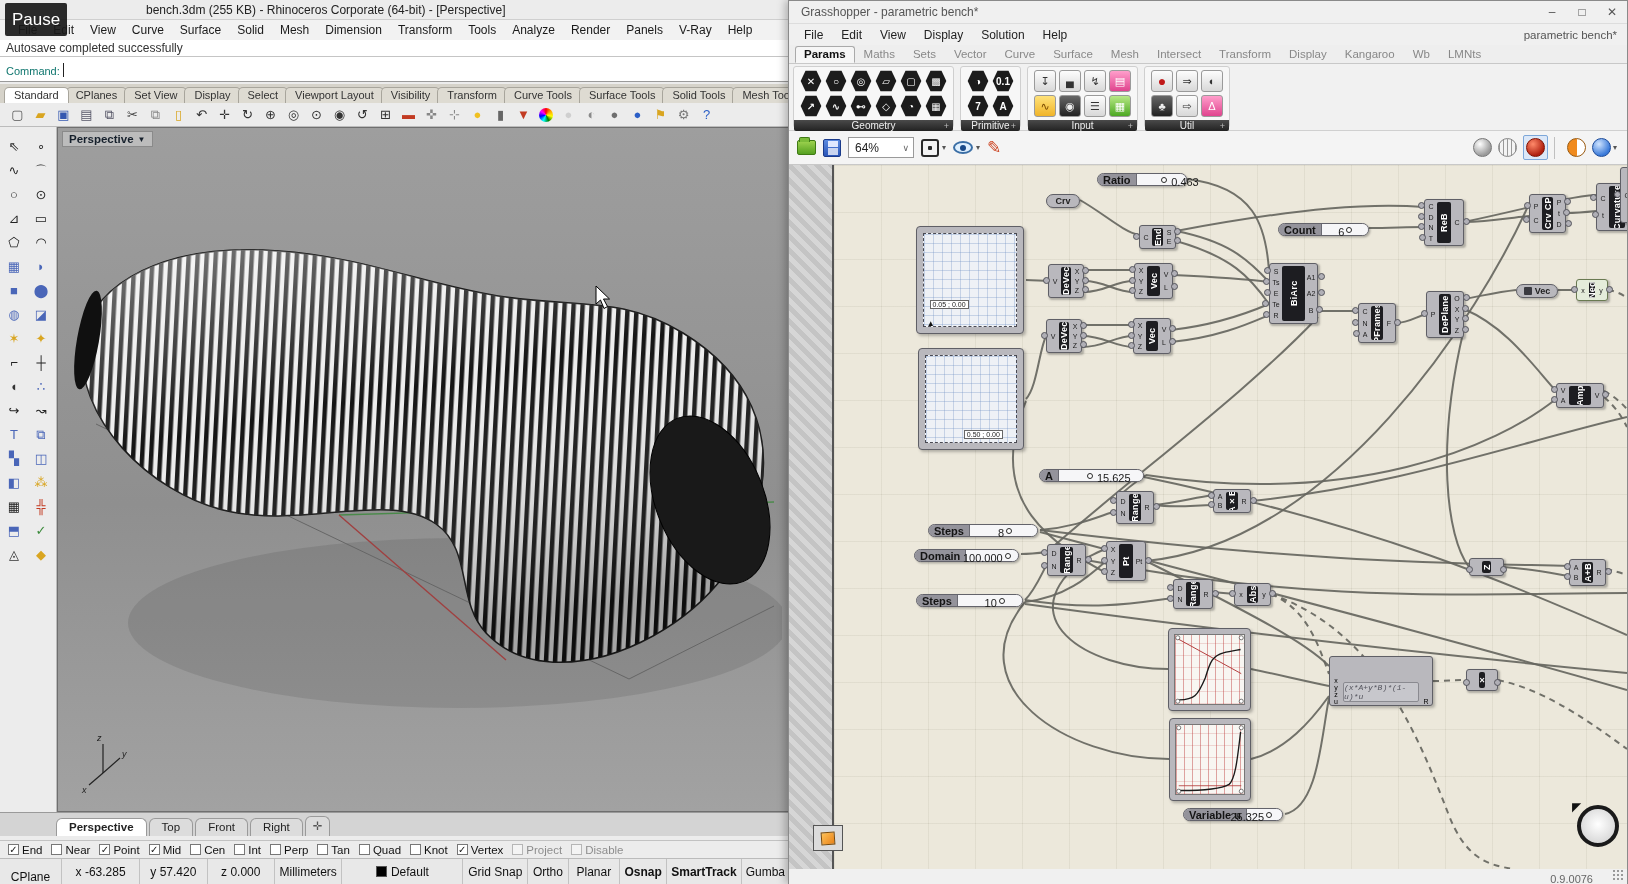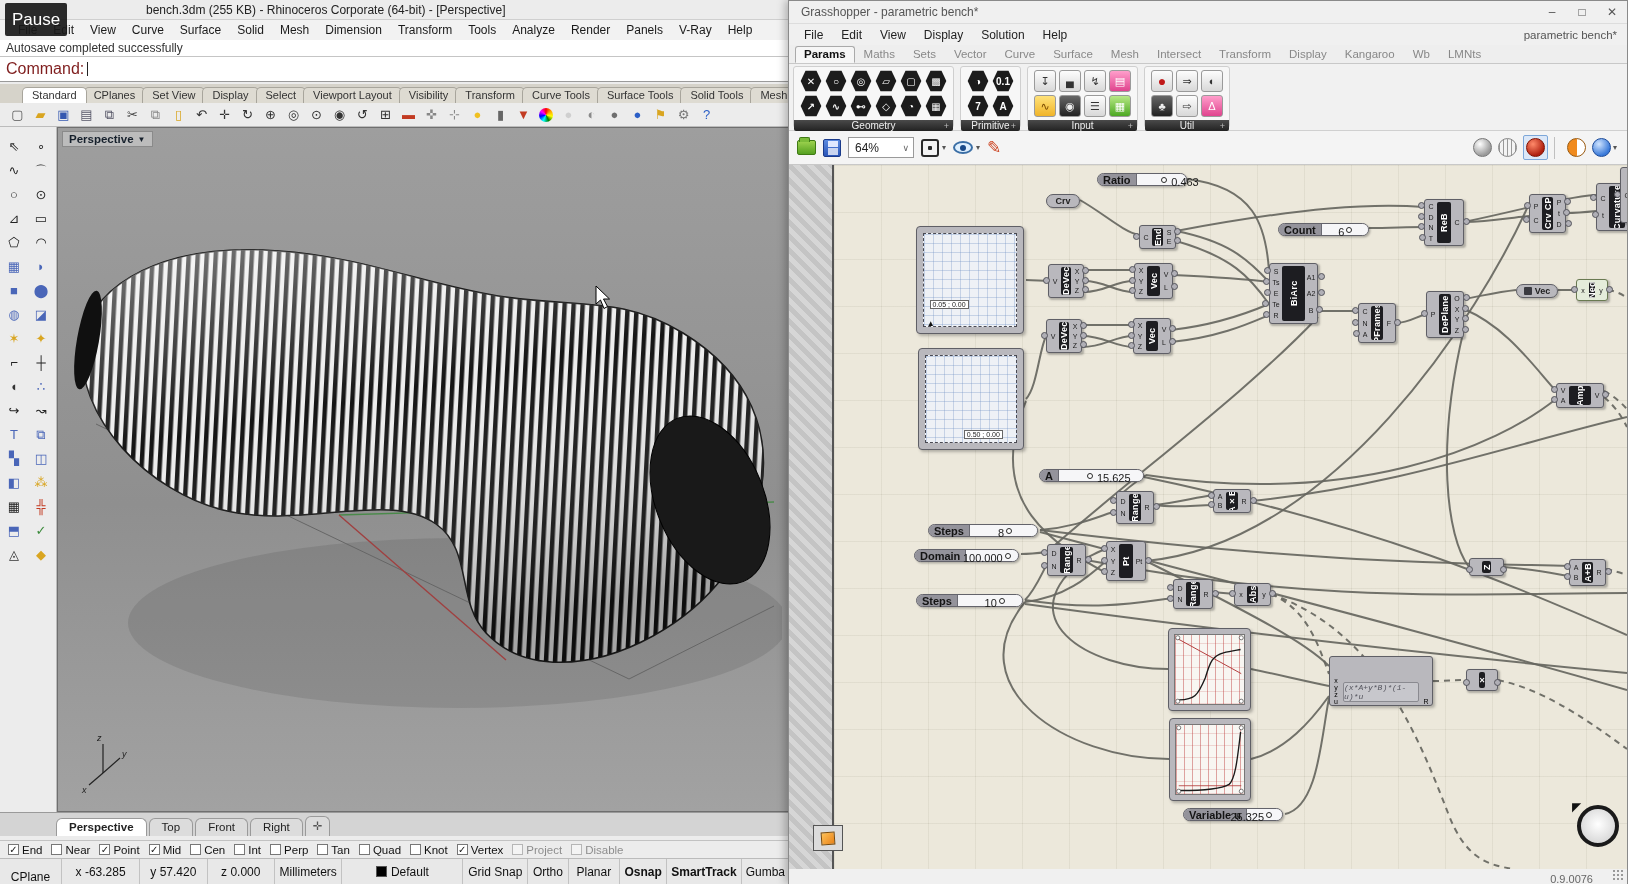--- a/index.html
+++ b/index.html
@@ -11,24 +11,24 @@
   #r-title { position:absolute; left:0; top:0; width:100%; height:20px; background:#ececec;
     border-bottom:1px solid #cfcfcf; font-size:12px; color:#222; padding-left:146px; line-height:20px; white-space:nowrap;}
   #pause { position:absolute; left:5px; top:3px; width:62px; height:33px; background:rgba(25,25,25,.92);
     color:#fff; font-size:17px; display:flex; align-items:center; justify-content:center; z-index:60; border-radius:2px;}
   #r-menu { position:absolute; left:0; top:20px; width:100%; height:20px; background:#f2f2f2;
     display:flex; align-items:center; padding-left:10px; gap:0; }
   #r-menu span { font-size:12px; color:#1a1a1a; padding:2px 8px; cursor:default; }
   #r-history { position:absolute; left:0; top:40px; width:100%; height:17px; background:#fff;
     border-bottom:1px solid #c5c5c5; font-size:12px; color:#333; padding:1px 6px; }
   #r-cmd { position:absolute; left:0; top:57px; width:100%; height:25px; background:#fff;
-    border-bottom:1px solid #9a9a9a; font-size:16px; color:#7f1d1d; padding:4px 6px; display:flex; align-items:center;}
+    border-bottom:1px solid #9a9a9a; font-size:11px; color:#0f766e; padding:4px 6px; display:flex; align-items:flex-end;}
   #r-cmd .caret { display:inline-block; width:1px; height:14px; background:#222; margin-left:3px; }
   #r-tabs { position:absolute; left:0; top:84px; width:100%; height:19px; background:#d6d3ca;
-    display:flex; align-items:flex-end; padding-left:22px; overflow:hidden;}
+    display:flex; align-items:flex-end; padding-left:4px; overflow:hidden;}
   #r-tabs .tab { font-size:11px; color:#333; background:#dedbd2; border:1px solid #a8a59c; border-bottom:none;
     padding:1px 9px 2px 9px; border-radius:5px 5px 0 0; margin-right:-3px; white-space:nowrap;}
   #r-tabs .tab.active { background:#fff; position:relative; z-index:2; }
   #r-tools { position:absolute; left:0; top:103px; width:100%; height:24px; background:#ececec;
     border-bottom:1px solid #bcbcbc; display:flex; align-items:center; padding-left:8px; gap:4px;}
   .ticon { width:19px; height:19px; display:flex; align-items:center; justify-content:center;
     font-size:13px; border-radius:2px; cursor:default;}
   .ticon.rainbow { background:conic-gradient(red,orange,yellow,green,cyan,blue,magenta,red);
     border-radius:50%; width:14px; height:14px; margin:2px;}
   #r-main { position:absolute; left:0; top:127px; width:100%; height:685px; display:flex; }

